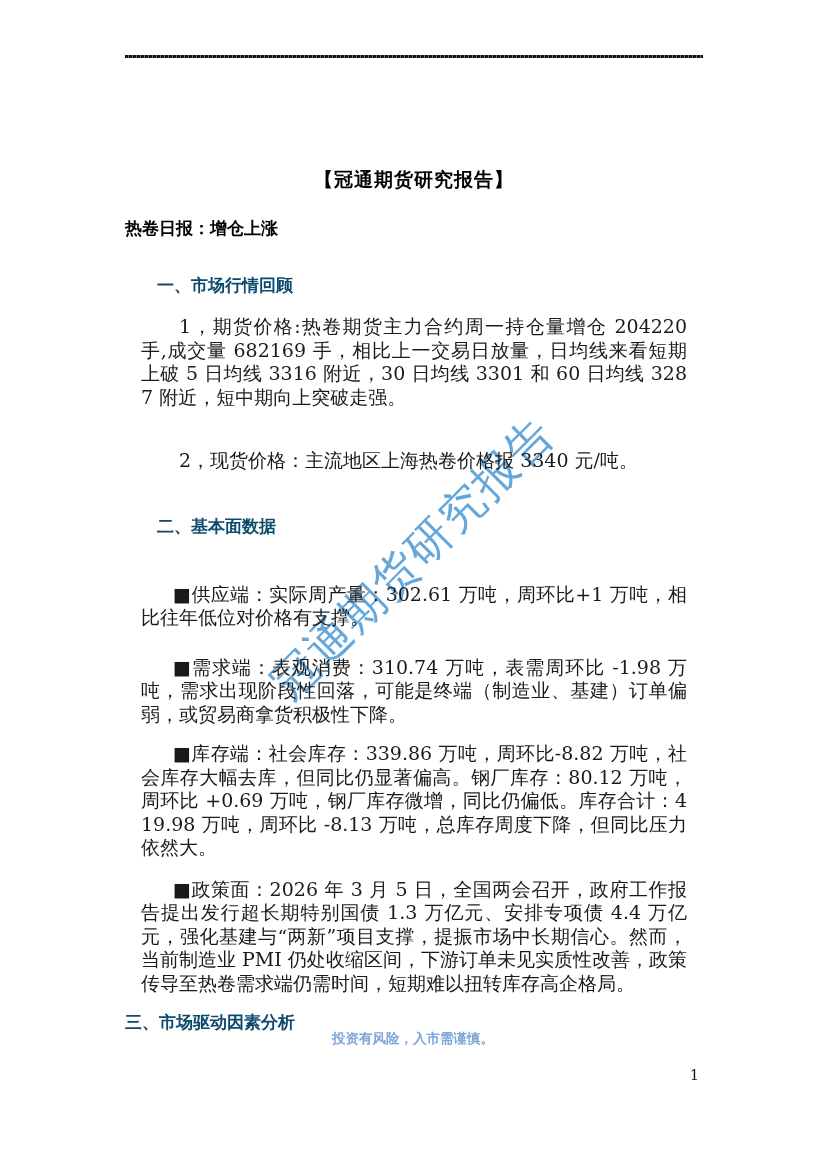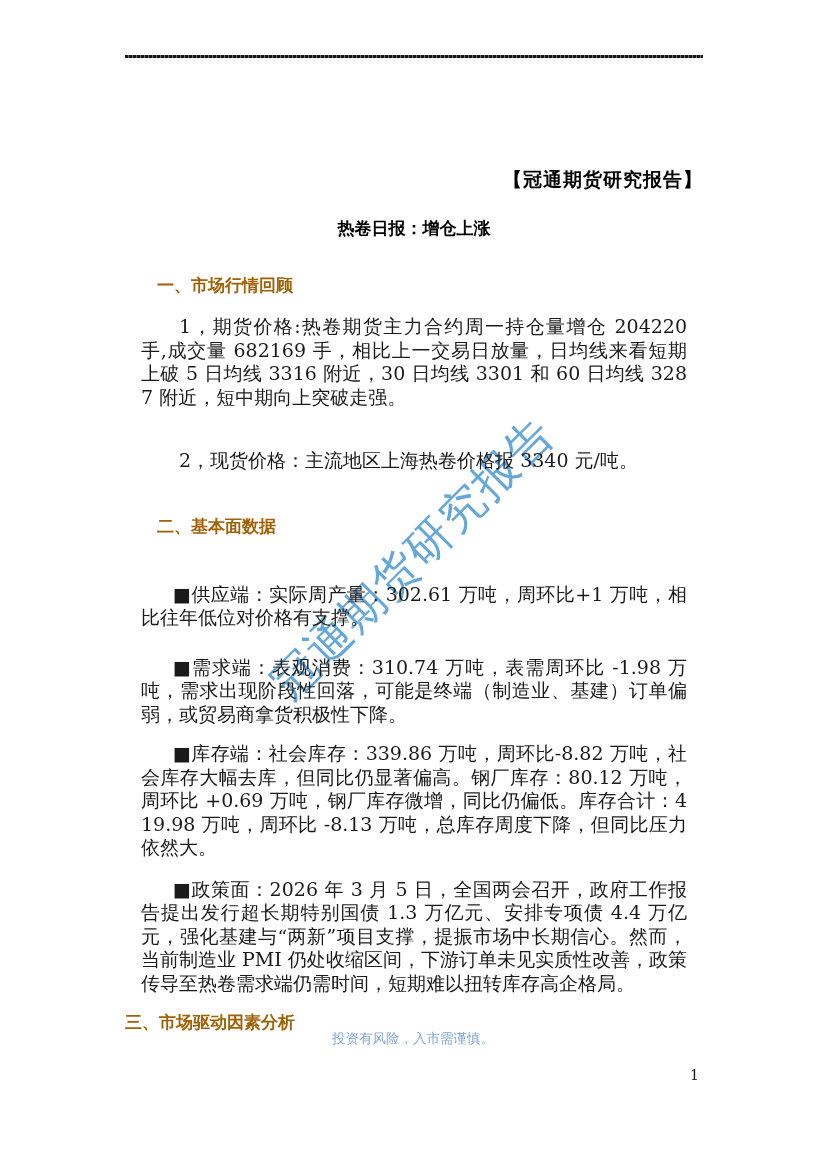--- a/index.html
+++ b/index.html
@@ -41,42 +41,42 @@
   }
   .content {
     position: absolute;
     left: 125px;
     top: 0;
     width: 578px;
     z-index: 1;
   }
   .title {
     margin: 167px 0 0 0;
-    text-align: right;
+    text-align: center;
     font-size: 19px;
     font-weight: bold;
     letter-spacing: 1px;
     color: #000000;
   }
   .subtitle {
     margin: 24px 0 0 0;
-    text-align: center;
+    text-align: left;
     font-size: 17px;
     font-weight: bold;
     color: #000000;
   }
   .pub-date {
     margin: 16px 2px 0 0;
     text-align: right;
     font-size: 15px;
   }
   .sec-heading {
     font-size: 17px;
     font-weight: bold;
-    color: #a16207;
+    color: #0c4a6e;
     margin: 0;
   }
   .sec-heading.indented { margin-left: 32px; }
   .h-1 { margin-top: 34px; }
   .h-2 { margin-top: 42px; }
   .h-3 { }
   .body-para {
     margin: 16px;
     font-size: 19px;
     line-height: 23.5px;
@@ -91,21 +91,21 @@
   .mt-45 { margin-top: 45px; }
   .mt-26 { margin-top: 26px; }
   .mt-16 { margin-top: 16px; }
   .footer {
     position: absolute;
     left: 0;
     top: 1026px;
     width: 100%;
     text-align: center;
     font-size: 13.5px;
-    font-weight: normal;
+    font-weight: bold;
     line-height: 25px;
     z-index: 1;
   }
   .footer p { margin: 0; }
   .page-number {
     position: absolute;
     top: 1067px;
     left: 690px;
     font-size: 14px;
     color: #111111;

